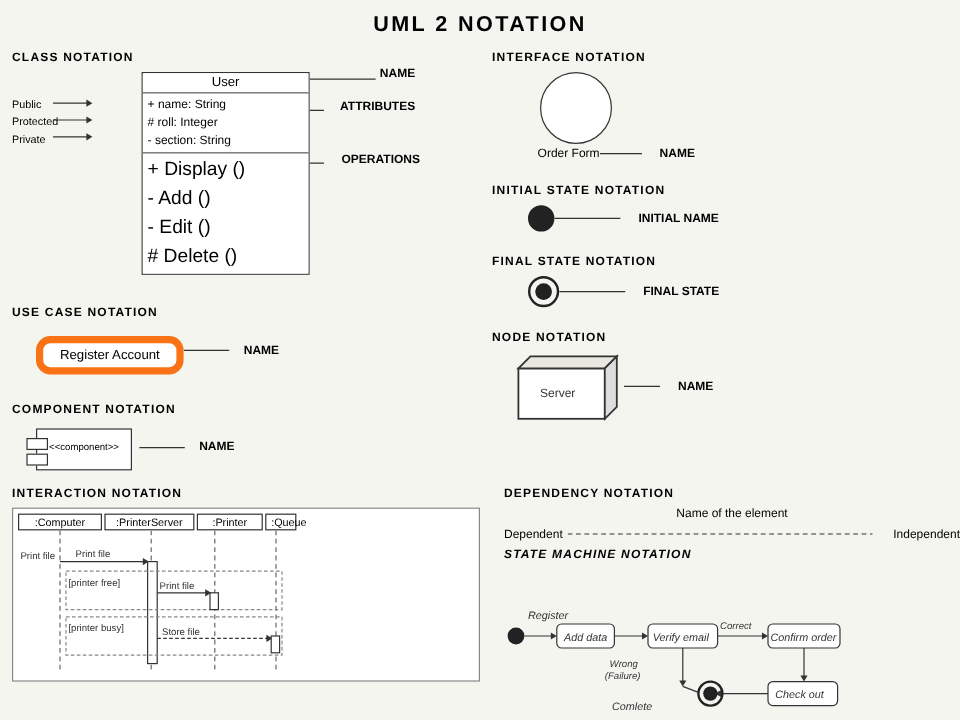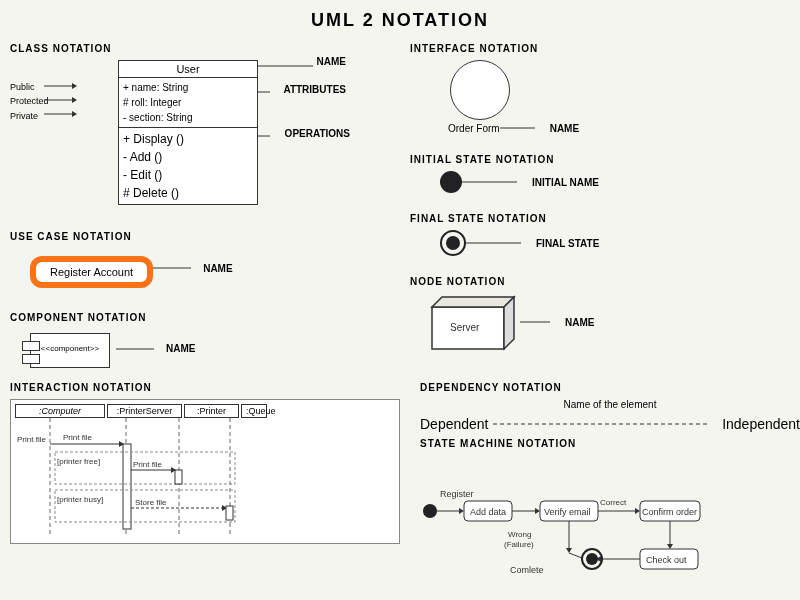--- a/index.html
+++ b/index.html
@@ -55,21 +55,21 @@
     .class-attrs-row {
       background: white;
       border-bottom: 1px solid #333;
       padding: 2px 4px;
       font-size: 10px;
       line-height: 1.5;
     }
     .class-ops-row {
       background: white;
       padding: 2px 4px;
-      font-size: 12px;
+      font-size: 16px;
       line-height: 1.5;
     }
     .class-diagram-wrapper {
       position: relative;
       display: flex;
       align-items: flex-start;
       margin-top: 4px;
     }
     .visibility-labels {
       position: absolute;
@@ -201,45 +201,46 @@
       display: flex;
       gap: 2px;
     }
     .lifeline-box {
       border: 1px solid #333;
       padding: 1px 4px;
       font-size: 9px;
       text-align: center;
       background: white;
     }
-    .lifeline-box:first-child { width: 90px; font-style: italic; }
+    .lifeline-box:first-child { width: 70px; }
     .lifeline-box:nth-child(2) { width: 75px; }
     .lifeline-box:nth-child(3) { width: 55px; }
     .lifeline-box:nth-child(4) { width: 26px; }
 
     
     .dependency-notation {
       padding: 0 0 0 10px;
     }
     .dep-row {
       display: flex;
       align-items: center;
       margin-top: 6px;
-      font-size: 14px;
+      font-size: 10px;
       gap: 4px;
     }
     .dep-name {
       text-align: center;
       font-size: 10px;
       margin-bottom: 2px;
     }
 
     
     .state-machine-notation {
       padding: 0 0 0 10px;
+      font-style: italic;
     }
 
     .two-col {
       display: grid;
       grid-template-columns: 1fr 1fr;
     }
     .bottom-row {
       display: grid;
       grid-template-columns: 1fr 1fr;
       margin-top: 4px;

